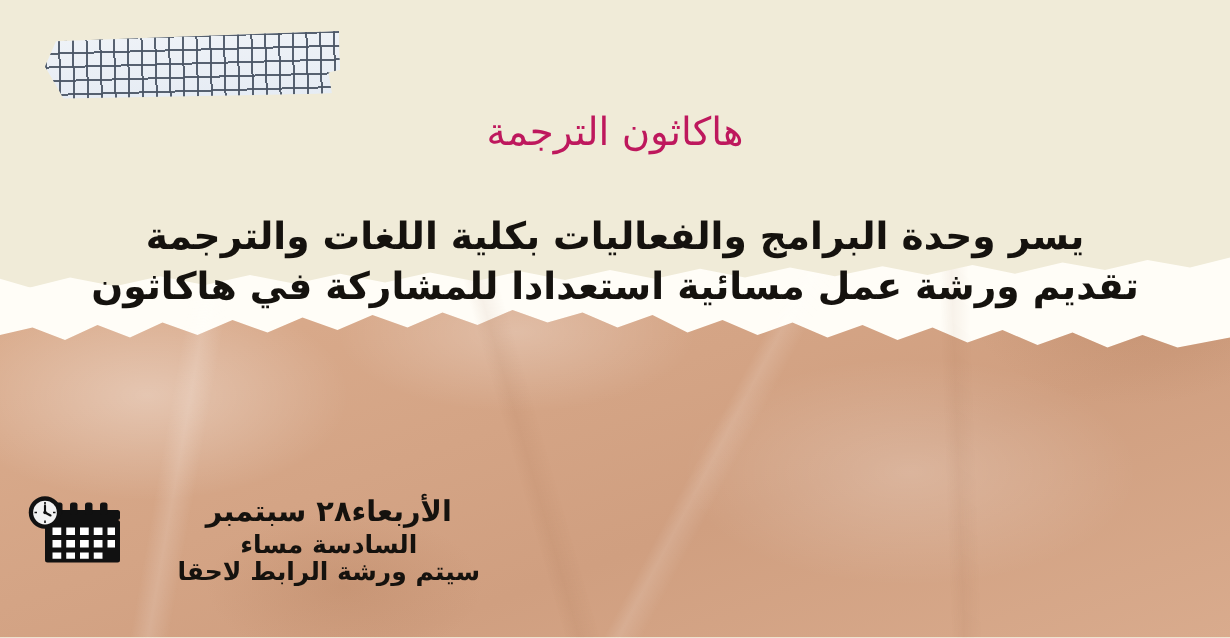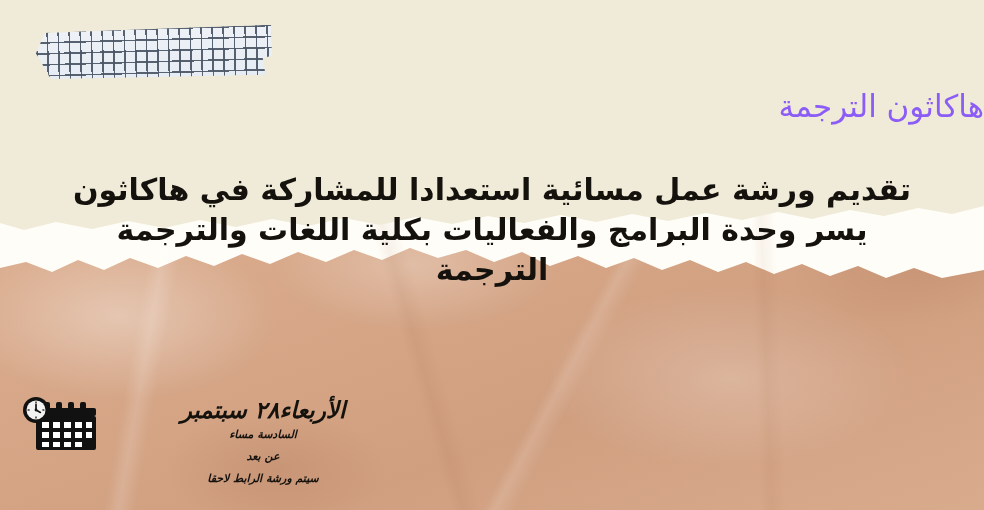--- a/index.html
+++ b/index.html
@@ -89,37 +89,37 @@
     -webkit-clip-path:polygon(4% 4%,100% 0,100% 62%,96% 66%,97% 100%,6% 96%,0 44%);
     clip-path:polygon(4% 4%,100% 0,100% 62%,96% 66%,97% 100%,6% 96%,0 44%);
     box-shadow:0 1px 2px rgba(0,0,0,.16);
   }
 
   
   .text-layer{position:absolute;left:0;top:0;width:984px;height:510px;direction:rtl;}
 
   .title{
     position:absolute;top:86px;left:0;width:984px;
-    text-align:right;font-size:31px;line-height:40px;
-    color:#8b5cf6;font-weight:400;letter-spacing:0;
+    text-align:center;font-size:31px;line-height:40px;
+    color:#be185d;font-weight:400;letter-spacing:0;
   }
   .body-block{
     position:absolute;top:170px;left:0;width:984px;
     text-align:center;font-size:30px;line-height:40px;
     font-weight:700;color:#15120e;
   }
   .body-block .bline{display:block;white-space:nowrap;}
 
   
   .details{
     position:absolute;left:108px;top:396px;width:310px;
-    text-align:center;direction:rtl;color:#15120e;font-style:italic;
+    text-align:center;direction:rtl;color:#15120e;
   }
   .details .date-line{font-size:23px;line-height:28px;font-weight:700;}
-  .details .sub-line{font-size:11px;line-height:22px;font-weight:700;}
+  .details .sub-line{font-size:20px;line-height:22px;font-weight:700;}
 
   
   .cal-icon{position:absolute;left:14px;top:396px;width:92px;height:64px;}
   .cal-icon svg{display:block;width:92px;height:64px;}
 </style>
 </head>
 <body>
 
 <div id="poster">
 
@@ -130,29 +130,27 @@
   <div class="layer kraft-creases"></div>
   <div class="layer cream-sheet"></div>
 
   <div class="graph-tape"></div>
 
   <div class="text-layer">
 
     <div class="title">هاكاثون الترجمة</div>
 
     <div class="body-block">
+      <span class="bline">يسر وحدة البرامج والفعاليات بكلية اللغات والترجمة</span>
       <span class="bline">تقديم ورشة عمل مسائية استعدادا للمشاركة في هاكاثون</span>
-      <span class="bline">يسر وحدة البرامج والفعاليات بكلية اللغات والترجمة</span>
-      <span class="bline">الترجمة</span>
     </div>
 
     <div class="details">
       <div class="date-line">الأربعاء٢٨ سبتمبر</div>
       <div class="sub-line">السادسة مساء</div>
-      <div class="sub-line">عن بعد</div>
       <div class="sub-line">سيتم ورشة الرابط لاحقا</div>
     </div>
 
     <div class="cal-icon">
       <svg viewBox="0 0 92 64" xmlns="http://www.w3.org/2000/svg">
 
         <g fill="#111111">
           <rect x="26" y="12" width="56" height="8" rx="2"></rect>
           <rect x="30" y="6" width="6" height="10" rx="2"></rect>
           <rect x="42" y="6" width="6" height="10" rx="2"></rect>

